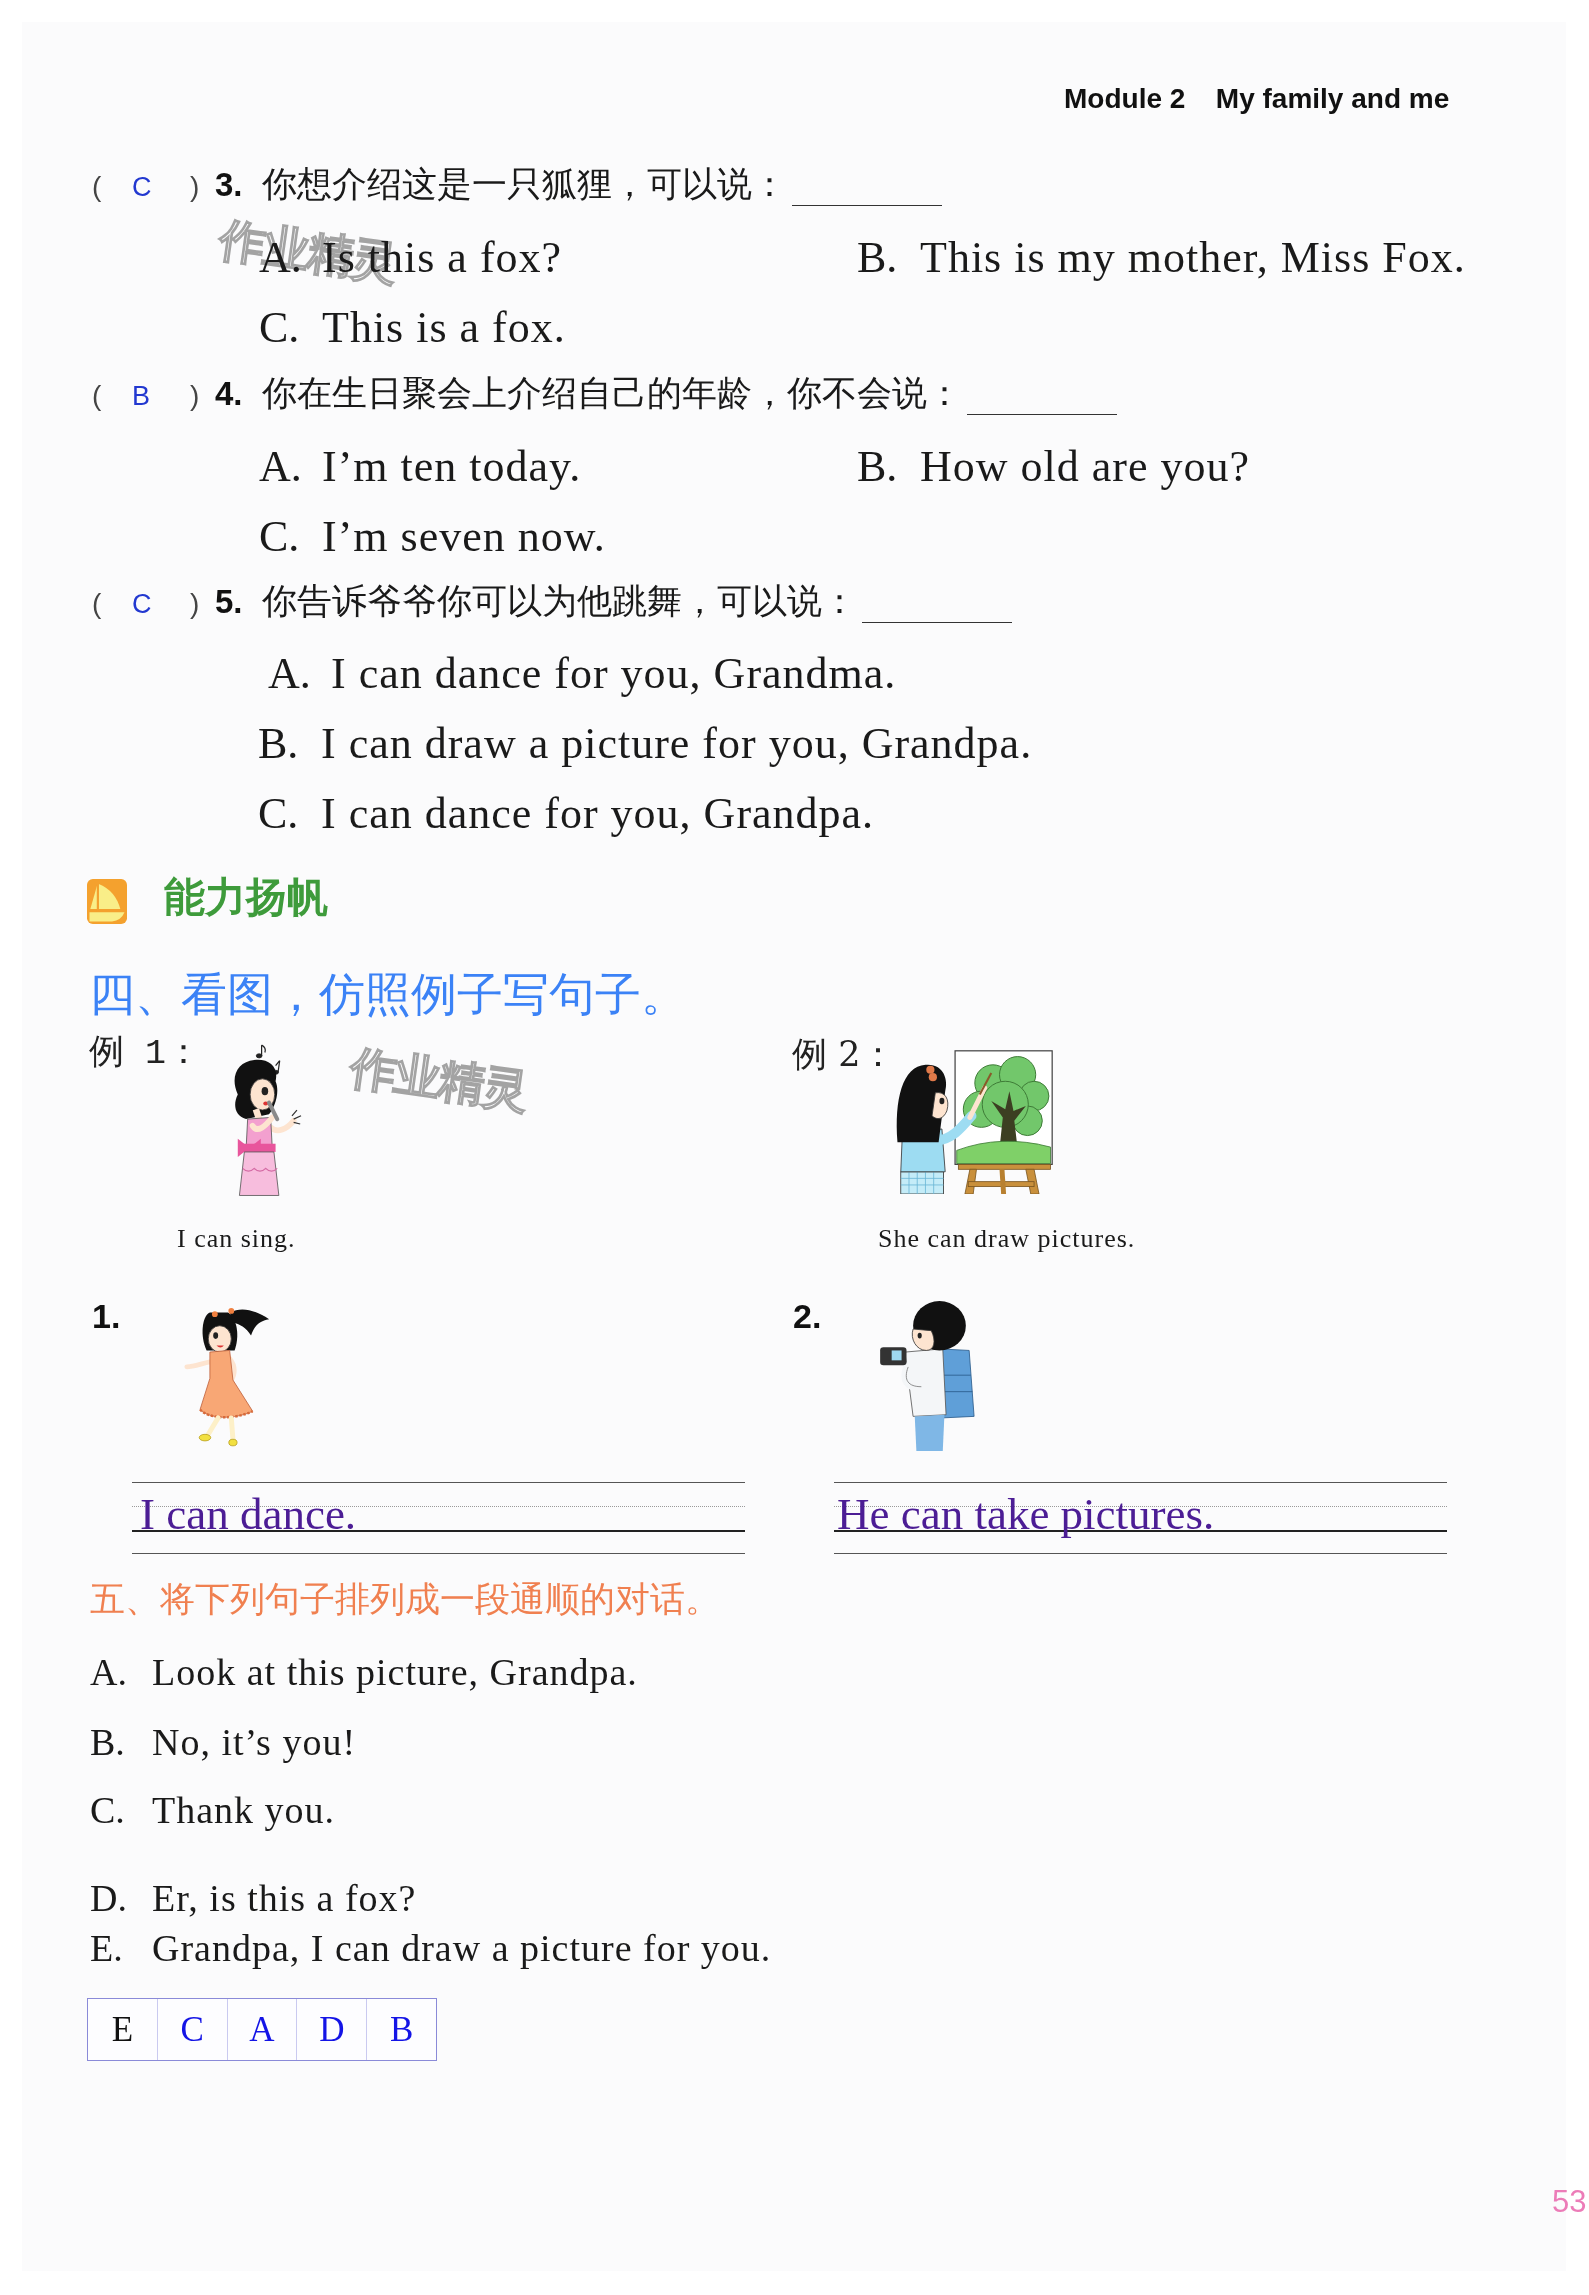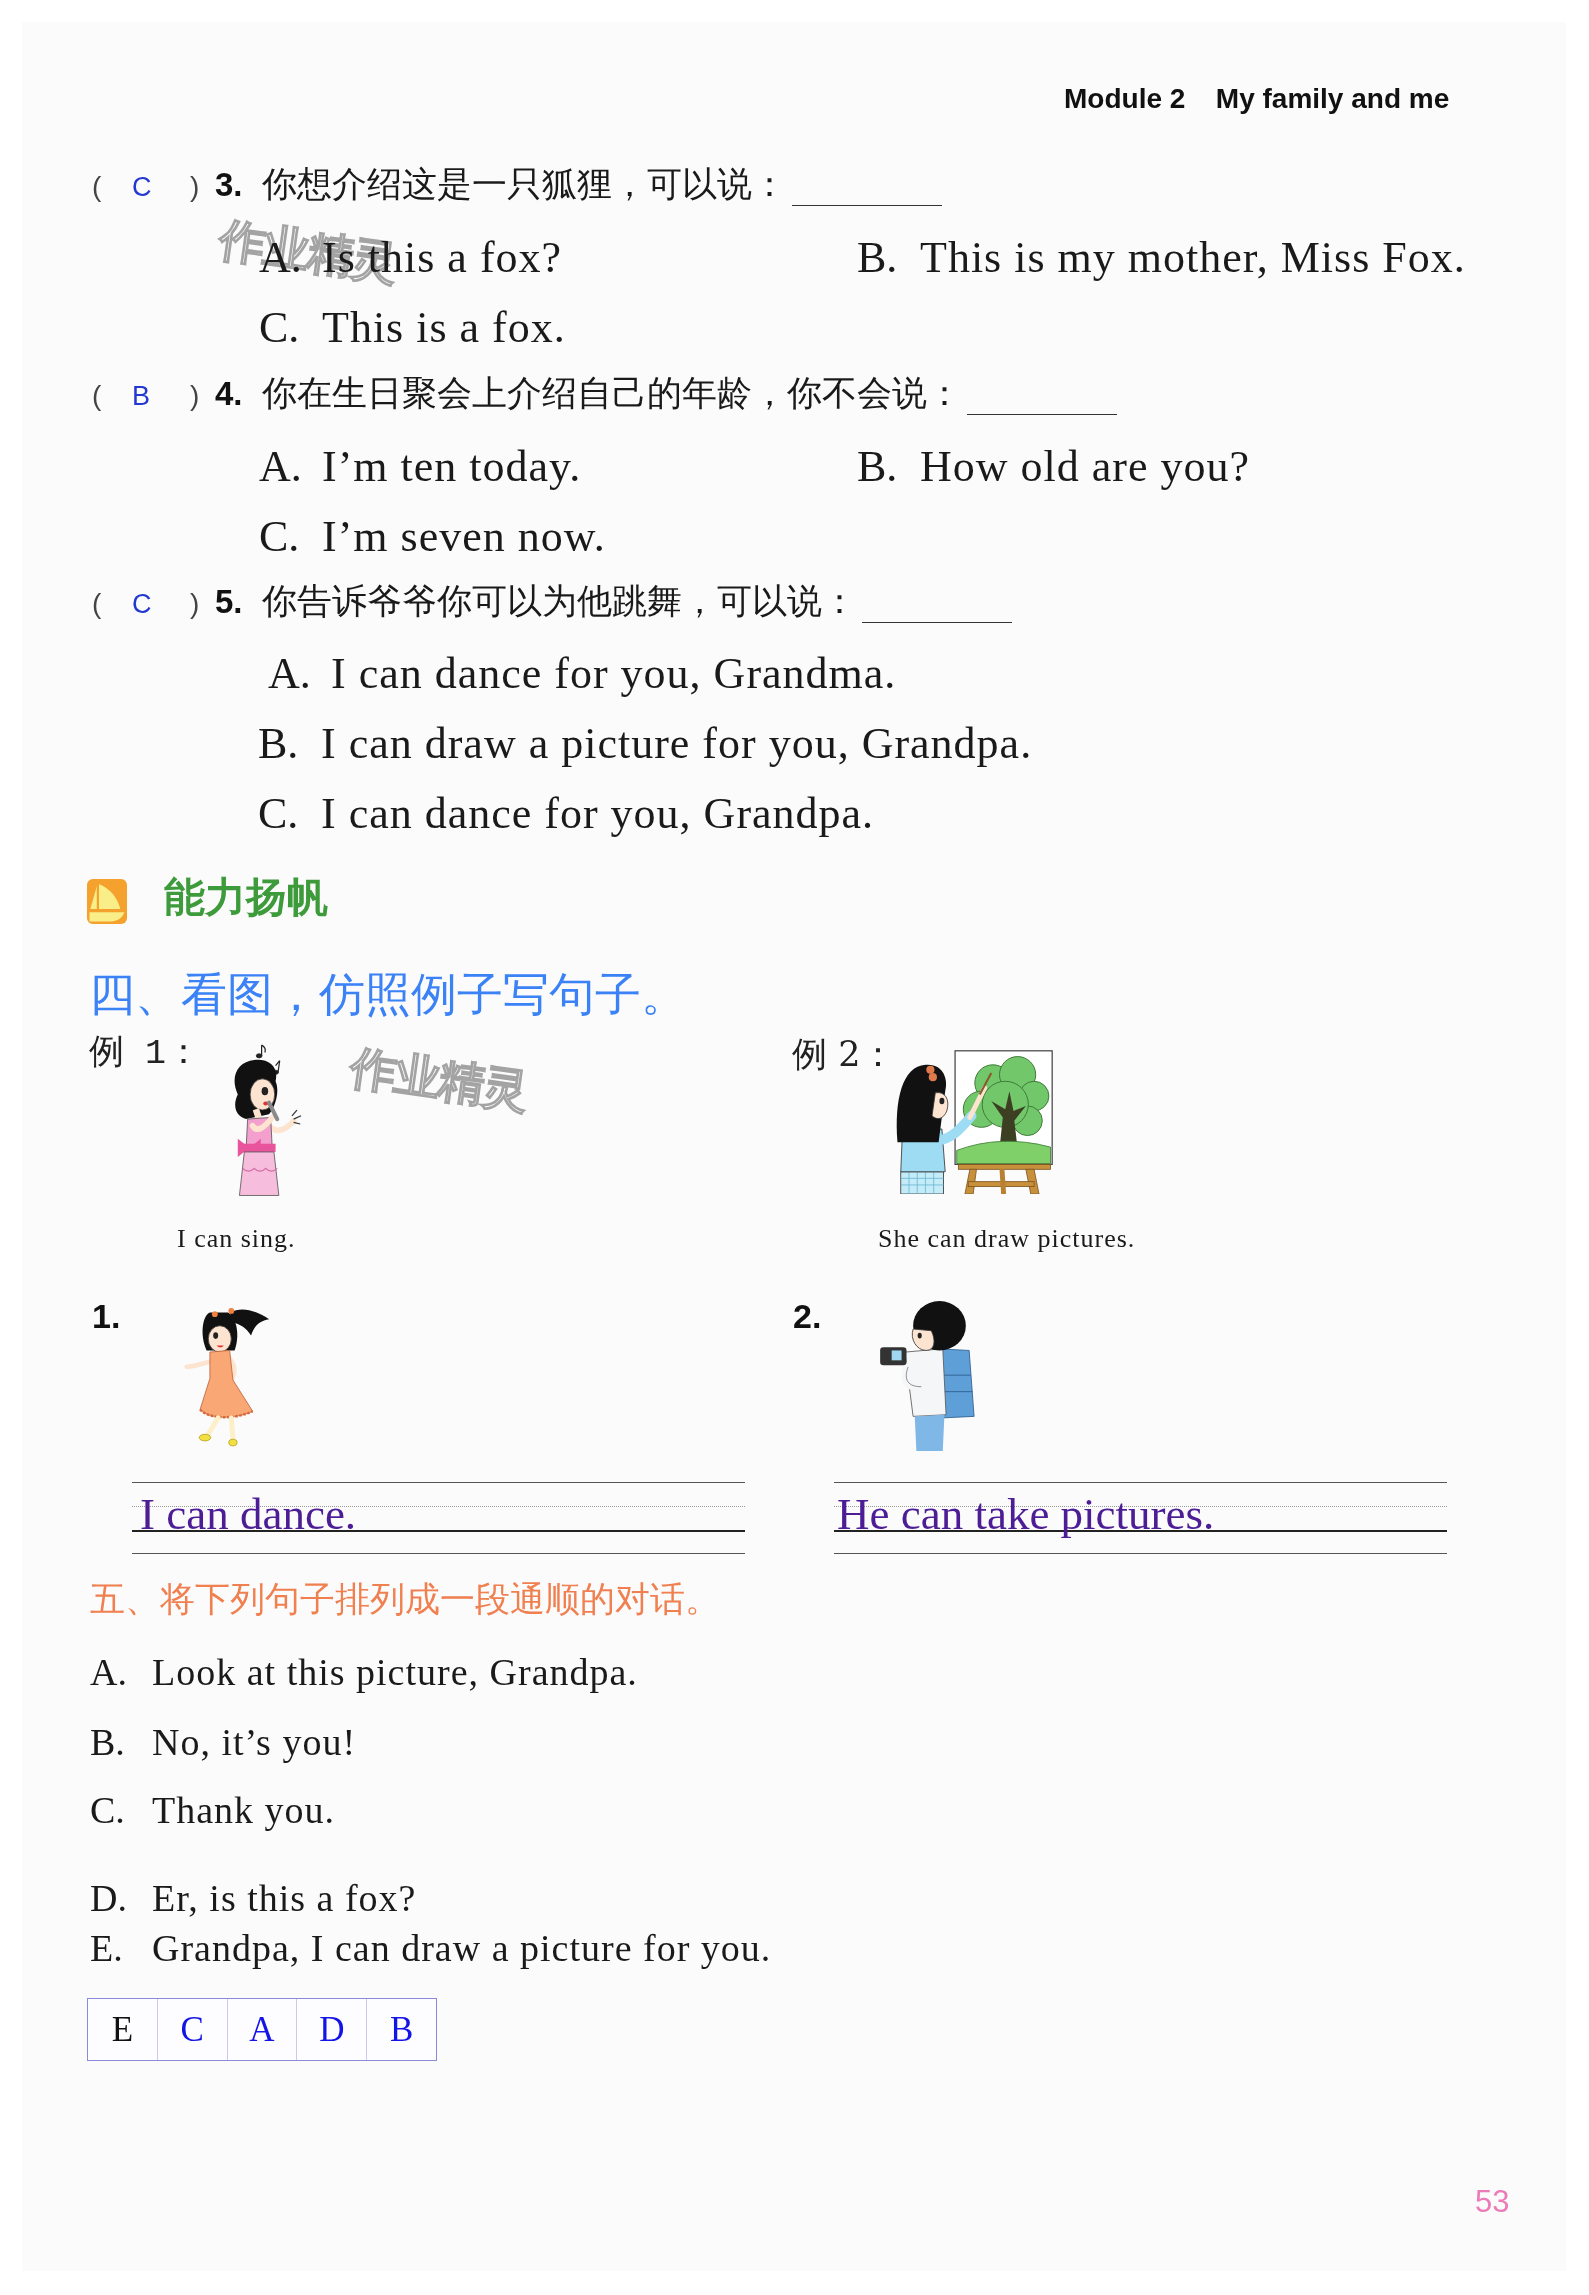--- a/index.html
+++ b/index.html
@@ -41,21 +41,21 @@
   .wl.bot{top:71px;border-top:1.2px solid #555;}
   .handwritten{top:1492px;font-size:45px;color:#4c1d95;}
 
   .dlg{left:90px;font-size:38px;letter-spacing:1px;}
   .dlg .lbl{display:inline-block;width:62px;letter-spacing:0;}
 
   .order-box{position:absolute;left:87px;top:1998px;width:350px;height:63px;border:1.6px solid #8a8ad8;box-sizing:border-box;display:flex;background:#fdfdff;}
   .order-cell{flex:1;border-left:0.8px solid #cacaf0;display:flex;align-items:center;justify-content:center;font-size:35px;color:#1414e6;line-height:1;}
   .order-cell.given{border-left:none;color:#111;}
 
-  .page-num{left:1475px;top:2186px;font-family:"Liberation Sans",sans-serif;font-size:31px;color:#ec7cb8;}
+  .page-num{left:1552px;top:2186px;font-family:"Liberation Sans",sans-serif;font-size:31px;color:#ec7cb8;}
 
   .watermark{font-family:"DejaVu Sans",sans-serif;font-weight:bold;font-size:46px;color:rgba(255,255,255,0.55);-webkit-text-stroke:1.2px #a3a3a3;transform:rotate(8deg);transform-origin:left top;letter-spacing:-1.6px;}
 </style>
 </head>
 <body>
 
 <div class="page"></div>
 
 <div class="abs header">
   <span class="module">Module 2</span><span>My family and me</span>

